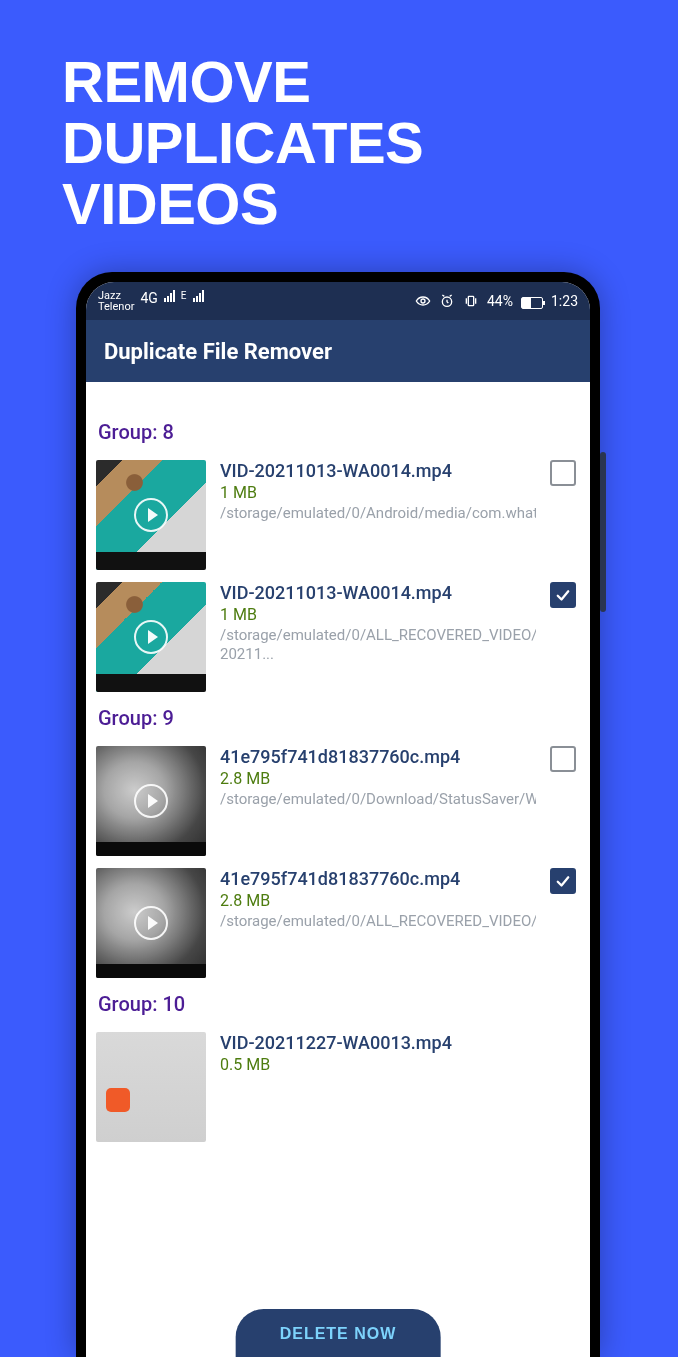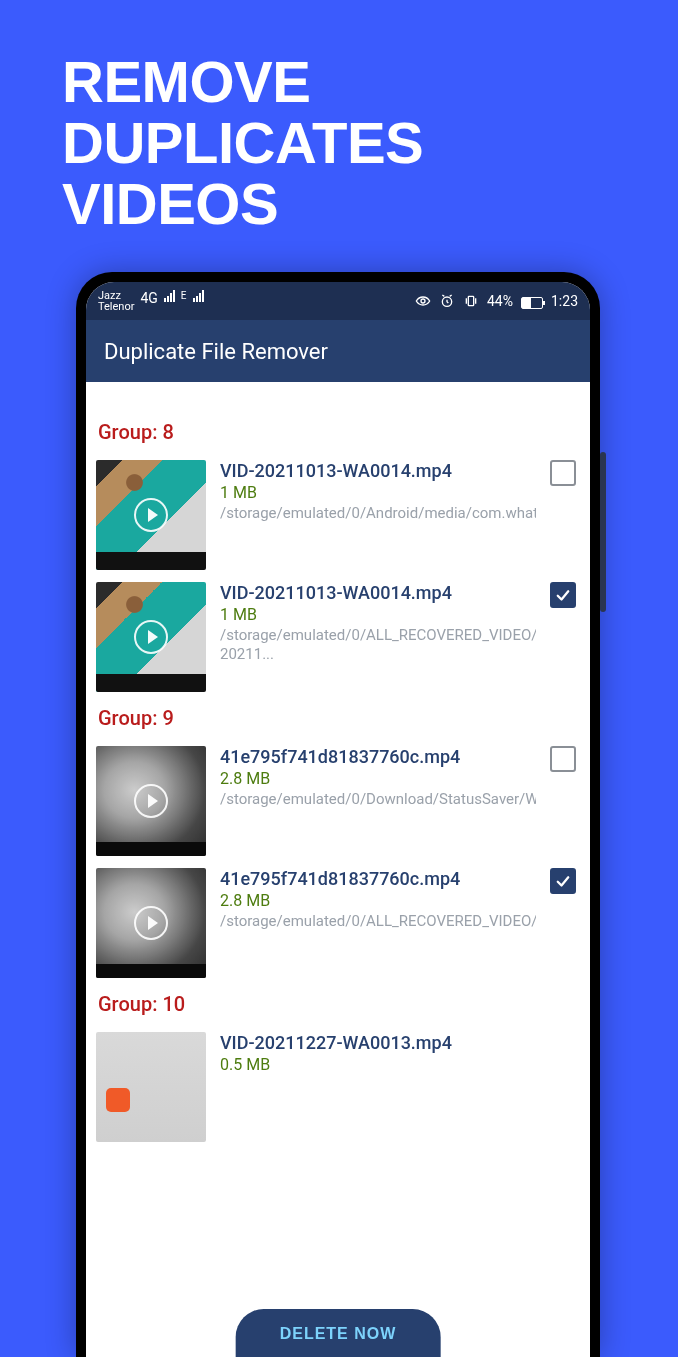--- a/index.html
+++ b/index.html
@@ -72,30 +72,30 @@
 .battery::after { content:""; position:absolute; right:-3px; top:3px; width:2px; height:4px; background:#fff; }
 .battery-fill { height:100%; background:#fff; width:44%; }
 .app-bar {
   background: #27406e;
   color: #ffffff;
   height: 62px;
   display: flex;
   align-items: center;
   padding: 0 18px;
   font-size: 22px;
-  font-weight: 400;
+  font-weight: 700;
 }
 .content {
   flex: 1;
   padding: 30px 10px 0 10px;
   overflow: hidden;
   position: relative;
 }
 .group-label {
-  color: #b91c1c;
+  color: #4c1d95;
   font-size: 20px;
   font-weight: 500;
   margin: 8px 0 10px 2px;
 }
 .file-row {
   display: flex;
   align-items: flex-start;
   padding: 6px 0;
   gap: 14px;
 }

